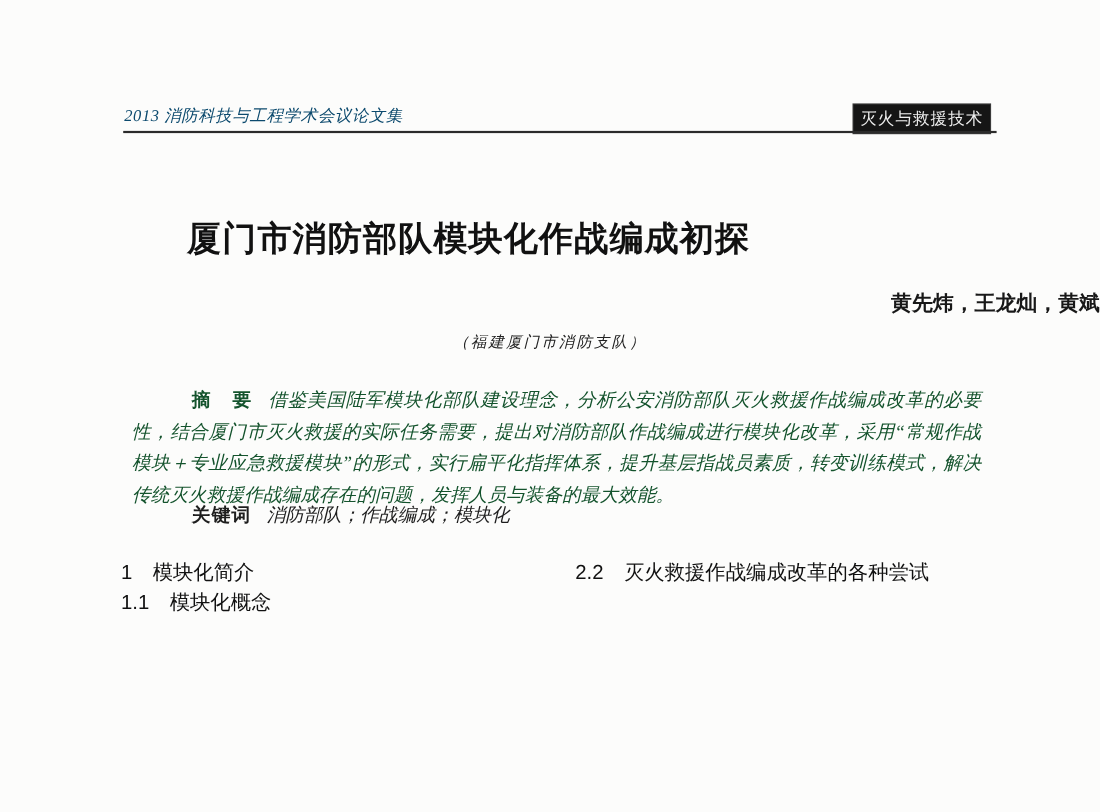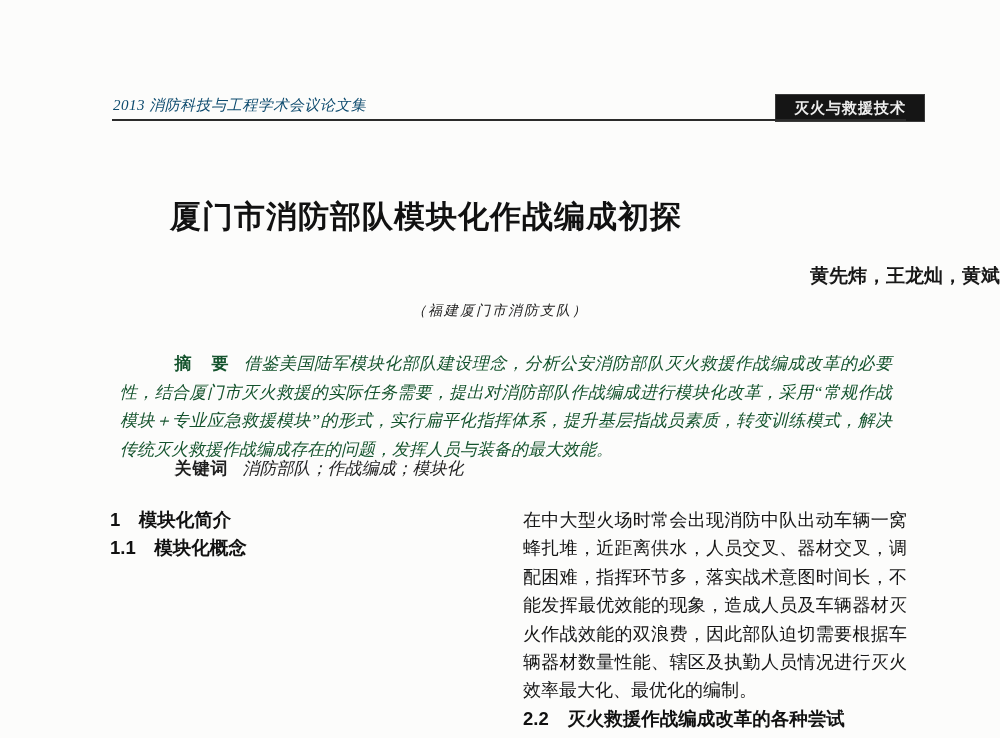--- a/index.html
+++ b/index.html
@@ -18,25 +18,25 @@
     left: 113px; top: 96px;
     font-size: 15px;
     font-style: italic;
     letter-spacing: 0.5px;
     color: #0c4a6e;
     white-space: nowrap;
   }
   .section-badge {
     position: absolute;
     left: 776px; top: 95px;
-    width: 148px; height: 26px;
+    width: 124px; height: 26px;
     background: var(--badge-bg, #151515);
     color: var(--badge-text, #efefef);
     font-family: "Liberation Sans", sans-serif;
-    font-weight: bold;
+    font-weight: normal;
     font-size: 15px;
     letter-spacing: 1px;
     display: flex; align-items: center; justify-content: center;
     box-shadow: 0 0 0 1px #3a3a3a;
     white-space: nowrap;
   }
   .header-rule {
     position: absolute;
     left: 112px; top: 119px;
     width: 794px; height: 2px;
@@ -117,21 +117,21 @@
     font-size: 18px;
     line-height: 28.4px;
     text-align: justify;
     color: #161616;
   }
   .col-left  { left: 110px; }
   .col-right { left: 523px; }
   .col h2, .col h3 {
     margin: 0;
     font-size: 18.5px;
-    font-weight: bold;
+    font-weight: normal;
     line-height: 28.4px;
     font-family: "Liberation Sans", sans-serif;
     color: #111;
     text-align: left;
     white-space: nowrap;
   }
   .col p { margin: 0; }
   .col p.indent { text-indent: 2em; }
 </style>
 </head>
@@ -158,17 +158,16 @@
   <p class="keywords">
     <span class="lbl">关键词</span><span>消防部队；作战编成；模块化</span>
   </p>
 
   <div class="col col-left">
     <h2>1　模块化简介</h2>
     <h3>1.1　模块化概念</h3>
   </div>
 
   <div class="col col-right">
-    <p>在中大型火场时常会出现消防中队出动车辆一窝蜂扎堆，近距离供水，人员交叉、器材交叉，调配困难，指挥环节多，落实战术意图时间长，不能发挥最优效能的现象，造成人员及车辆器材灭火作战效能的双浪费，因此部队迫切需要根据车辆器材数量性能、辖区及执勤人员情况进行灭火效率最大化、最优化的编制。</p>
     <h3>2.2　灭火救援作战编成改革的各种尝试</h3>
   </div>
 
 </div>
 
 </body></html>

